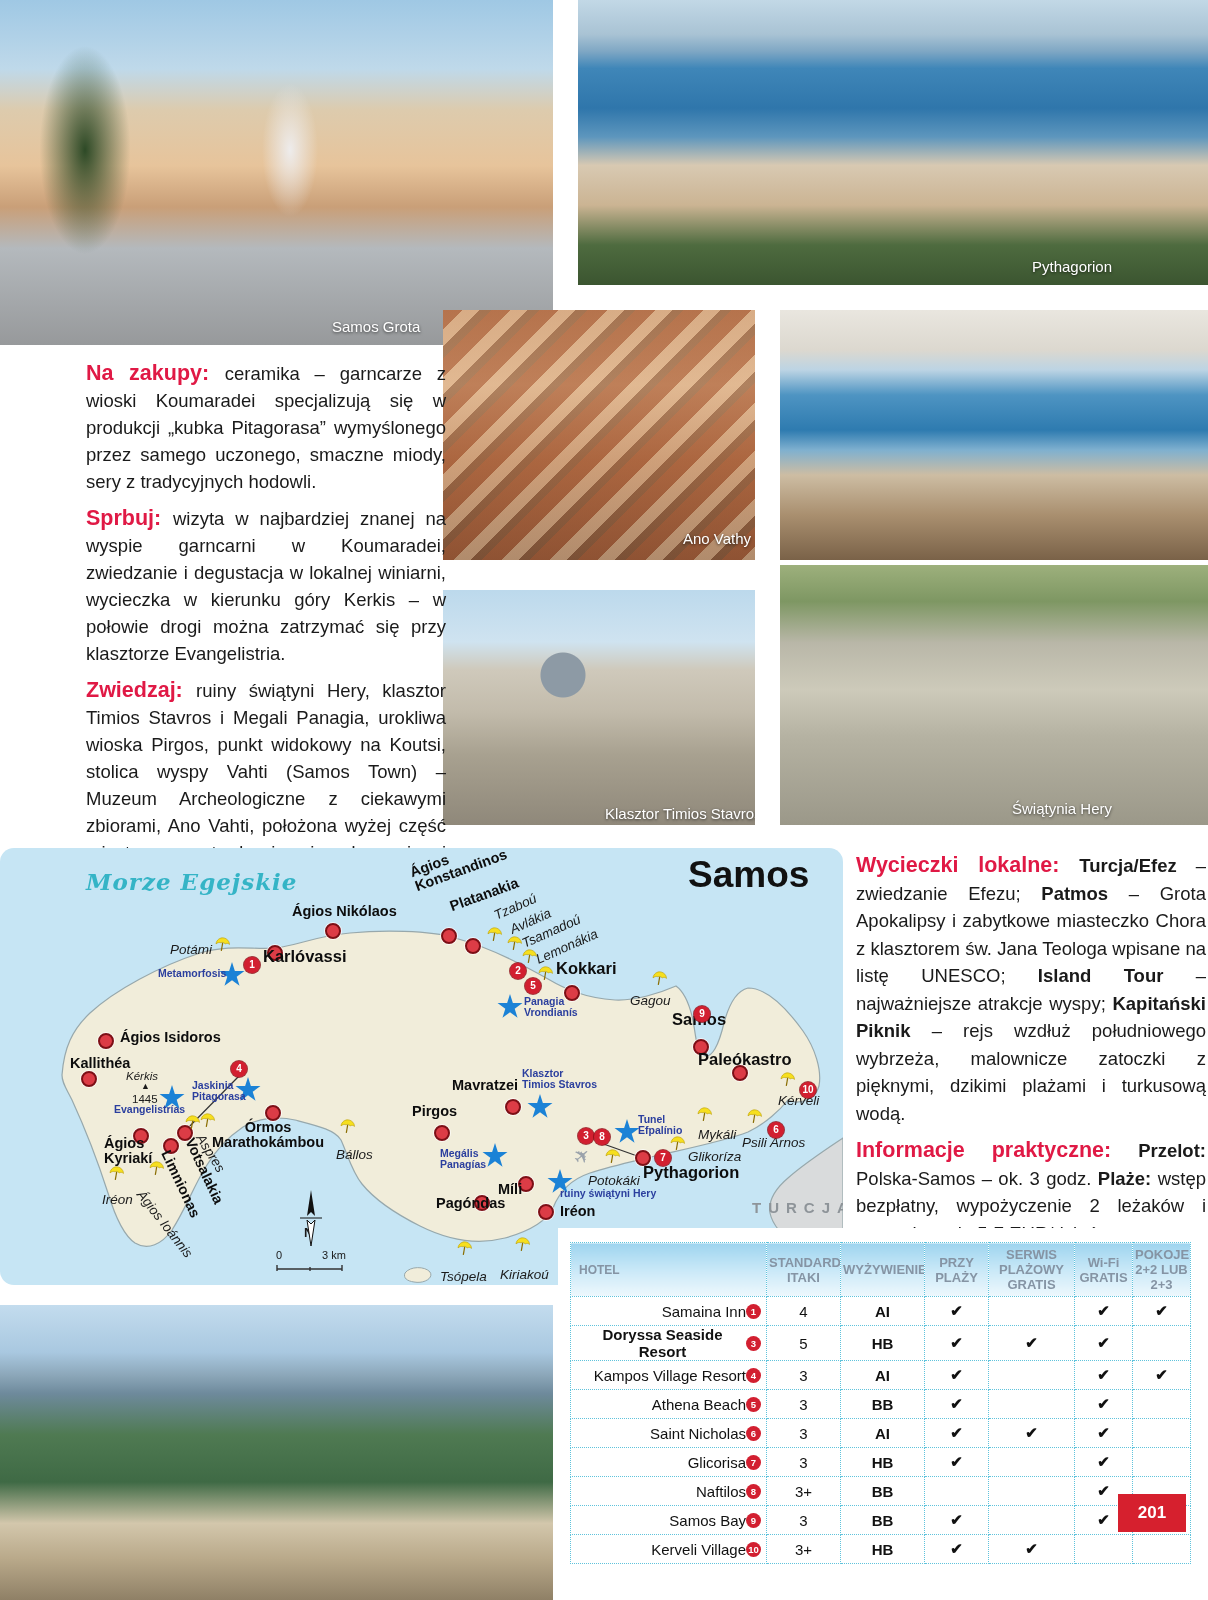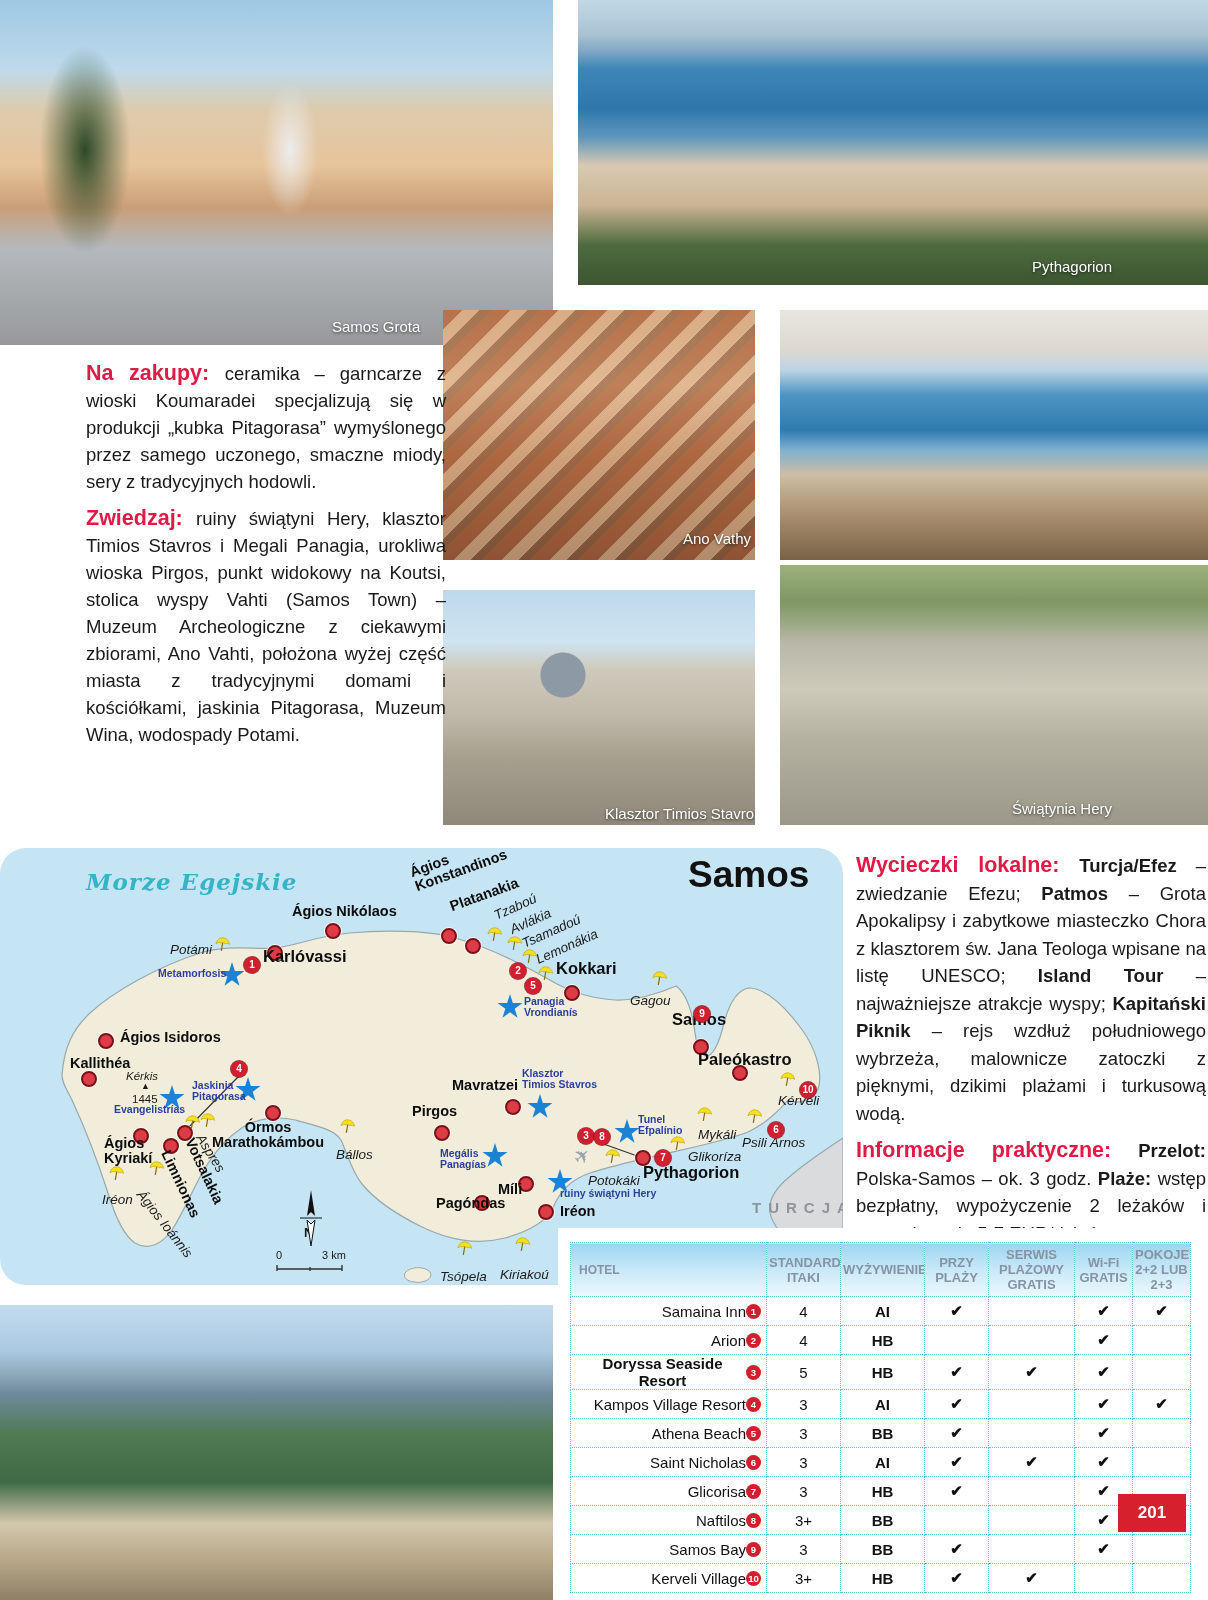--- a/index.html
+++ b/index.html
@@ -37,21 +37,21 @@
   
   .col{position:absolute;text-align:justify;font-size:18.5px;line-height:27px;}
   #left-col{left:86px;top:360px;width:360px;}
   #right-col{left:856px;top:852px;width:350px;line-height:27.5px;}
   .article-para{margin:0 0 10px 0;}
   .ph{color:#e01945;font-weight:700;font-size:21.5px;}
   .bseg{font-weight:700;}
 
   
   .map{position:absolute;left:0;top:848px;width:843px;height:437px;background:#c6e5f4;
-       border-radius:26px;overflow:hidden;}
+       border-radius:14px;overflow:hidden;}
   .map-svg{position:absolute;left:0;top:0;}
   .ml{position:absolute;white-space:pre-line;line-height:1.05;transform-origin:left top;z-index:3;}
   .ml.town{font-weight:700;font-size:14.5px;color:#0d0d0d;}
   .ml.big{font-size:16.5px;}
   .ml.beach{font-style:italic;font-size:13.5px;color:#1a1a1a;}
   .ml.attr{color:#2b3f9e;font-weight:700;font-size:10.5px;}
   .ml.sea{font-family:"DejaVu Serif",serif;font-style:italic;font-weight:700;color:#35b4c6;
           font-size:23px;letter-spacing:1px;}
   .ml.title{font-size:37px;font-weight:700;color:#111;}
   .ml.turcja{color:#8e9499;font-size:15px;font-weight:700;letter-spacing:7px;}
@@ -109,20 +109,21 @@
   <div id="ph-timios" class="photo">
     <span class="caption">Klasztor Timios Stavros</span>
   </div>
   <div id="ph-hera" class="photo">
     <span class="caption">Świątynia Hery</span>
   </div>
   <div id="ph-coast" class="photo"></div>
 
   <div id="left-col" class="col">
       <p class="article-para"><span class="ph">Na zakupy: </span><span>ceramika – garncarze z wioski Koumaradei specjalizują się w produkcji „kubka Pitagorasa” wymyślonego przez samego uczonego, smaczne miody, sery z tradycyjnych hodowli.</span></p>
+      <p class="article-para"><span class="ph">Sprbuj: </span><span>wizyta w najbardziej znanej na wyspie garncarni w Koumaradei, zwiedzanie i degustacja w lokalnej winiarni, wycieczka w kierunku góry Kerkis – w połowie drogi można zatrzymać się przy klasztorze Evangelistria.</span></p>
       <p class="article-para"><span class="ph">Zwiedzaj: </span><span>ruiny świątyni Hery, klasztor Timios Stavros i Megali Panagia, urokliwa wioska Pirgos, punkt widokowy na Koutsi, stolica wyspy Vahti (Samos Town) – Muzeum Archeologiczne z ciekawymi zbiorami, Ano Vahti, położona wyżej część miasta z tradycyjnymi domami i kościółkami, jaskinia Pitagorasa, Muzeum Wina, wodospady Potami.</span></p>
     </div>
   <div id="right-col" class="col">
       <p class="article-para"><span class="ph">Wycieczki lokalne: </span><span class="bseg">Turcja/Efez</span><span> – zwiedzanie Efezu; </span><span class="bseg">Patmos</span><span> – Grota Apokalipsy i zabytkowe miasteczko Chora z klasztorem św. Jana Teologa wpisane na listę UNESCO; </span><span class="bseg">Island Tour</span><span> – najważniejsze atrakcje wyspy; </span><span class="bseg">Kapitański Piknik</span><span> – rejs wzdłuż południowego wybrzeża, malownicze zatoczki z pięknymi, dzikimi plażami i turkusową wodą.</span></p>
       <p class="article-para"><span class="ph">Informacje praktyczne: </span><span class="bseg">Przelot:</span><span> Polska-Samos – ok. 3 godz. </span><span class="bseg">Plaże:</span><span> wstęp bezpłatny, wypożyczenie 2 leżaków i parasola – ok. 5-7 EUR/dzień.</span></p>
     </div>
 
   <div class="map">
     <svg class="map-svg" width="843" height="437">
       <path fill="#f1edda" stroke="#97a8ac" stroke-width="1.2" d="M62,227 C64,200 72,182 90,165 C115,142 160,118 200,105 C230,96 255,102 275,100 C300,97 315,88 350,85 C380,82 430,82 455,90 C485,98 520,115 548,131 C565,141 585,150 615,152 C635,153 660,145 676,138 C683,143 688,152 692,168 C696,184 695,200 703,207 C712,212 719,196 724,175 C729,156 736,143 748,140 C765,140 785,158 803,183 C815,200 822,222 819,238 C816,250 800,258 788,252 C780,262 765,276 748,284 C725,293 690,300 655,308 C635,313 612,318 590,325 C572,331 560,342 553,360 C546,374 530,383 505,390 C478,397 448,392 420,378 C398,367 375,352 362,336 C352,324 347,305 341,292 C335,282 318,278 295,272 C278,268 258,270 243,279 C228,289 215,303 205,320 C193,340 185,362 172,382 C162,396 148,403 135,395 C123,387 115,368 108,345 C98,314 84,278 72,252 C66,240 62,235 62,227 Z"></path>
@@ -349,34 +350,20 @@
             <td>4</td>
             <td class="board">AI</td>
             <td class="chk">✔</td>
             <td class="chk"></td>
             <td class="chk">✔</td>
             <td class="chk">✔</td>
           </tr>
           <tr>
             <td class="hotel">
               <div class="hotel-inner">
-                <span>Arion</span>
-                <span class="badge">2</span>
-              </div>
-            </td>
-            <td>4</td>
-            <td class="board">HB</td>
-            <td class="chk"></td>
-            <td class="chk"></td>
-            <td class="chk">✔</td>
-            <td class="chk"></td>
-          </tr>
-          <tr>
-            <td class="hotel">
-              <div class="hotel-inner">
                 <span style="font-weight: 700;">Doryssa Seaside Resort</span>
                 <span class="badge">3</span>
               </div>
             </td>
             <td>5</td>
             <td class="board">HB</td>
             <td class="chk">✔</td>
             <td class="chk">✔</td>
             <td class="chk">✔</td>
             <td class="chk"></td>

